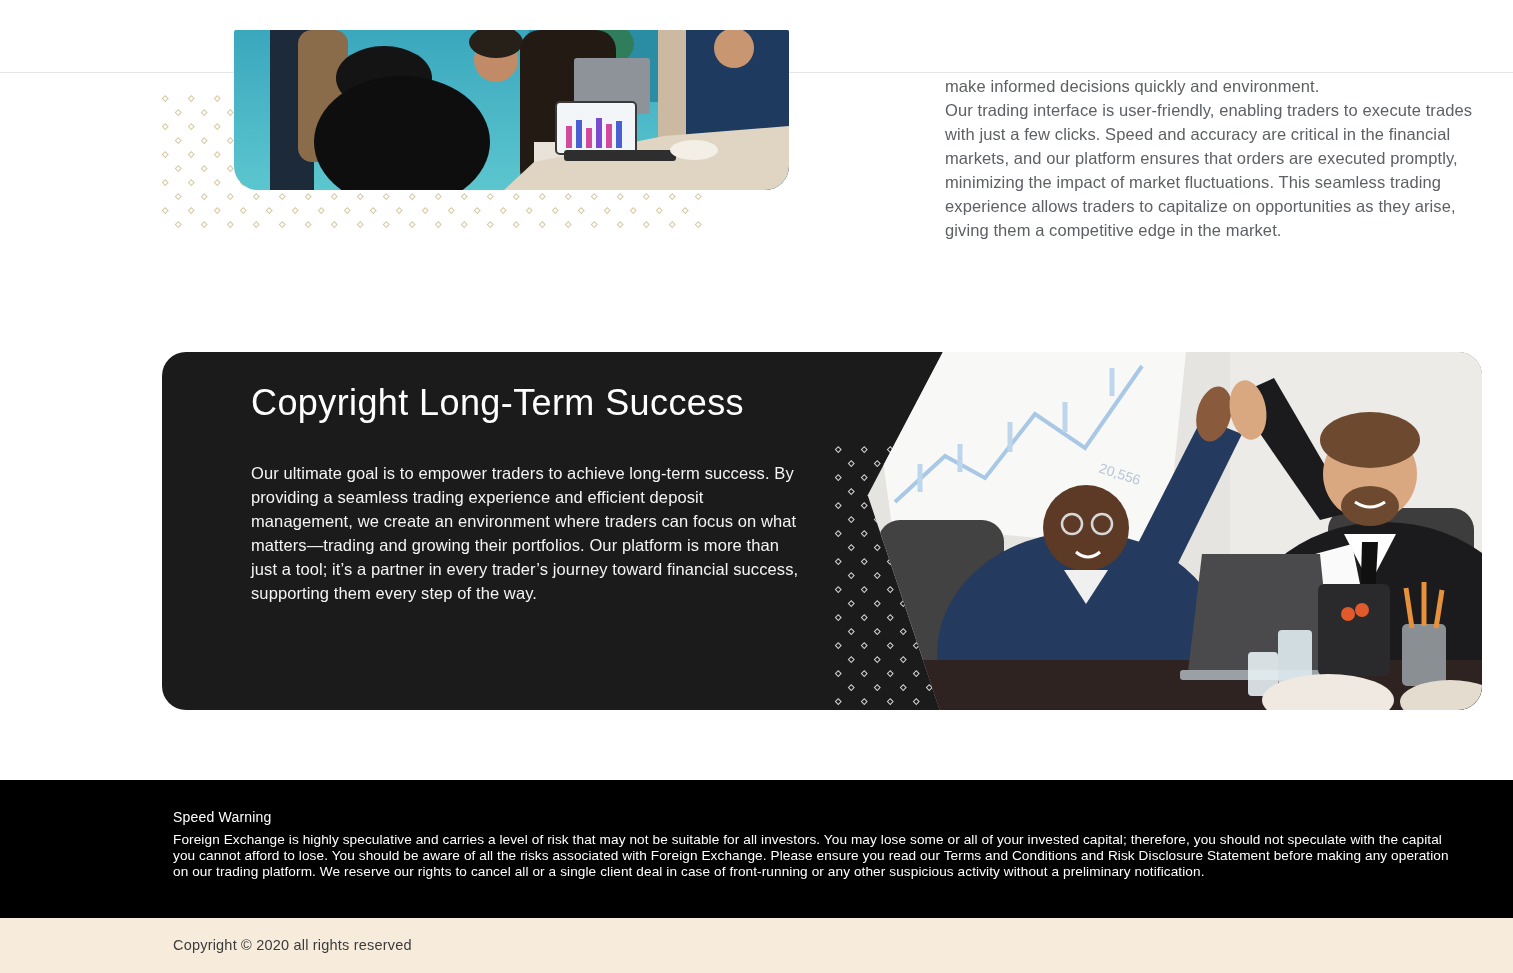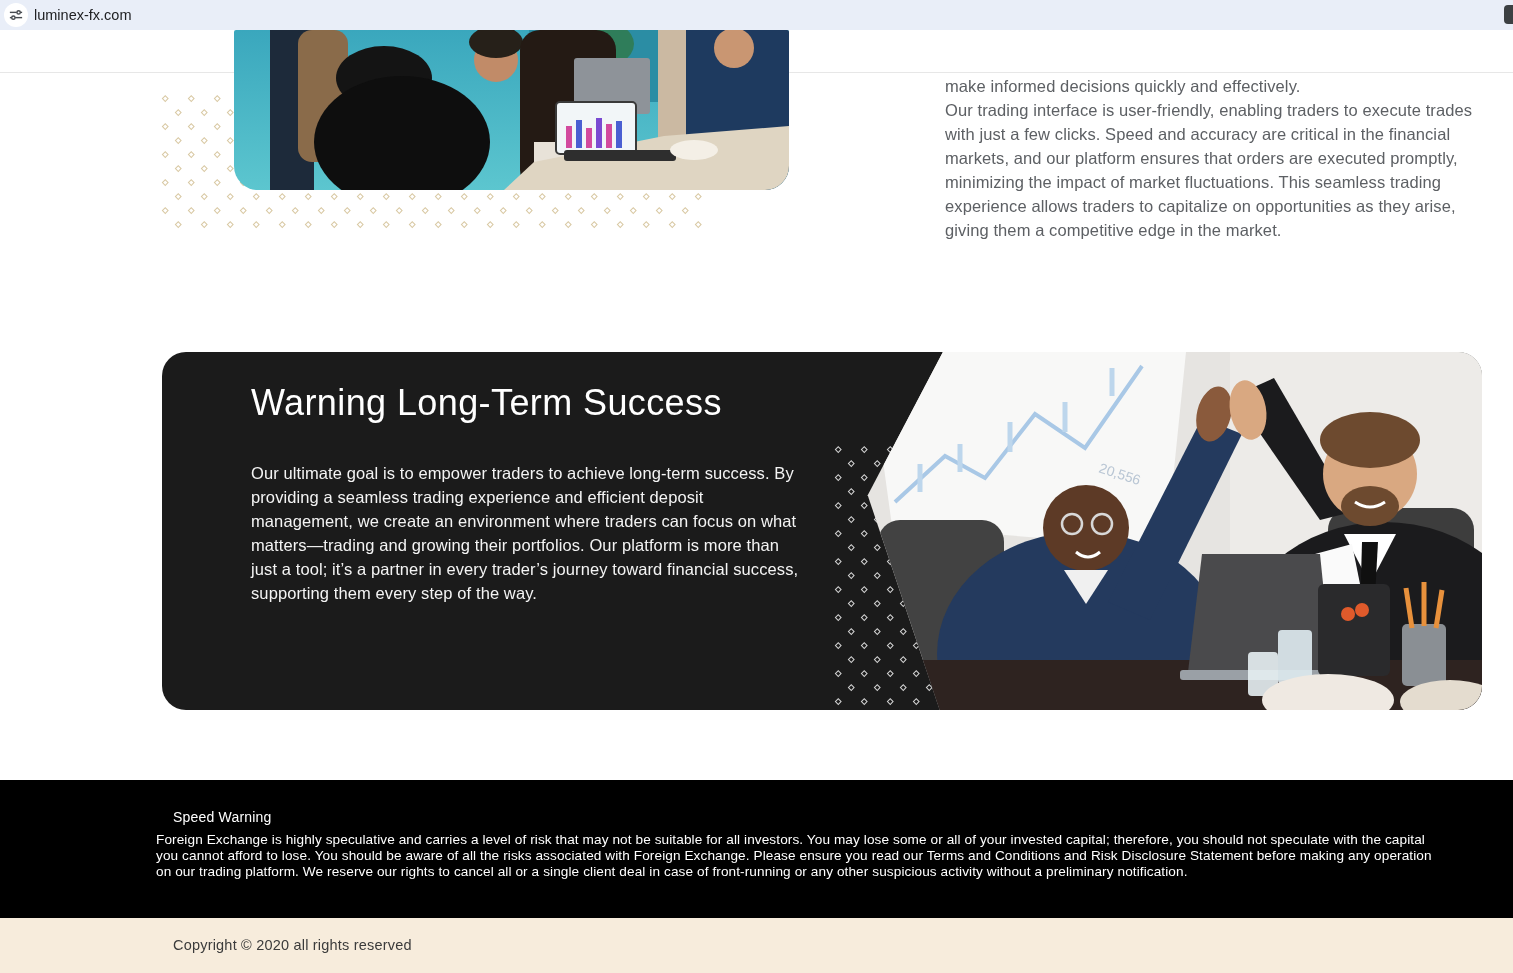--- a/index.html
+++ b/index.html
@@ -43,48 +43,32 @@
         line-height:24px;color:#f4f4f4;letter-spacing:.1px;}
   .card-photo{position:absolute;left:688px;top:0;width:632px;height:358px;z-index:2;
         clip-path:polygon(14.7% 0,100% 0,100% 100%,14.2% 100%,2.8% 40%);overflow:hidden;}
   .card-photo svg{display:block;width:100%;height:100%;}
   .card .dots{z-index:1;}
 
   
   .footer{position:absolute;left:0;top:780px;width:1513px;height:138px;background:#000000;color:#ffffff;}
   .footer .risk-title{position:absolute;left:173px;top:29px;margin:0;font-size:14px;
         font-weight:400;letter-spacing:.2px;}
-  .footer .risk-text{position:absolute;left:156px;top:52px;margin:0;width:1294px;
+  .footer .risk-text{position:absolute;left:173px;top:52px;margin:0;width:1294px;
         font-size:13.6px;line-height:15.9px;letter-spacing:.1px;}
 
   
   .copy-bar{position:absolute;left:0;top:918px;width:1513px;height:55px;background:#f7ecdc;}
   .copy-bar span{position:absolute;left:173px;top:19px;font-size:14.5px;color:#3b3b3b;letter-spacing:.2px;}
 </style>
 </head>
 <body>
 
 <div class="screen">
 
-  <div class="urlbar">
-    <span class="lead">
-      <svg width="14" height="14" viewBox="0 0 16 16">
-        <g stroke="#474b50" stroke-width="1.6" fill="none">
-          <line x1="1" y1="5" x2="9" y2="5"></line>
-            <line x1="12.5" y1="5" x2="15" y2="5"></line>
-          <circle cx="11" cy="5" r="1.9" fill="#fff"></circle>
-          <line x1="1" y1="11" x2="3.5" y2="11"></line>
-            <line x1="7" y1="11" x2="15" y2="11"></line>
-          <circle cx="5" cy="11" r="1.9" fill="#fff"></circle>
-        </g>
-      </svg>
-    </span>
-    <span class="url">luminex-fx.com</span>
-    <span class="edge-fragment"></span>
-  </div>
 
   <div class="head-divider"></div>
 
   <div class="dots" style="left:163px;top:96px;width:540px;height:140px;z-index:1;">
       <i style="left: 0px; top: 0px; border-color: rgb(217, 201, 164);"></i>
       <i style="left: 26px; top: 0px; border-color: rgb(217, 201, 164);"></i>
       <i style="left: 52px; top: 0px; border-color: rgb(217, 201, 164);"></i>
       <i style="left: 78px; top: 0px; border-color: rgb(217, 201, 164);"></i>
       <i style="left: 104px; top: 0px; border-color: rgb(217, 201, 164);"></i>
       <i style="left: 130px; top: 0px; border-color: rgb(217, 201, 164);"></i>
@@ -326,26 +310,26 @@
         <rect x="362" y="88" width="6" height="30" fill="#7a4ad2"></rect>
         <rect x="372" y="94" width="6" height="24" fill="#d24a9e"></rect>
         <rect x="382" y="91" width="6" height="27" fill="#4a5fd2"></rect>
       </g>
       <rect x="330" y="120" width="112" height="11" rx="3" fill="#2e2e2e"></rect>
       <ellipse cx="460" cy="120" rx="24" ry="10" fill="#f4efe6"></ellipse>
     </svg>
   </div>
 
   <div class="intro">
-    <p>make informed decisions quickly and effectively.</p>
+    <p>make informed decisions quickly and environment.</p>
     <p>Our trading interface is user-friendly, enabling traders to execute trades with just a few clicks. Speed and accuracy are critical in the financial markets, and our platform ensures that orders are executed promptly, minimizing the impact of market fluctuations. This seamless trading experience allows traders to capitalize on opportunities as they arise, giving them a competitive edge in the market.</p>
   </div>
 
   <section class="card">
-    <h2>Warning Long-Term Success</h2>
+    <h2>Copyright Long-Term Success</h2>
     <p class="body">Our ultimate goal is to empower traders to achieve long-term success. By providing a seamless trading experience and efficient deposit management, we create an environment where traders can focus on what matters—trading and growing their portfolios. Our platform is more than just a tool; it’s a partner in every trader’s journey toward financial success, supporting them every step of the way.</p>
 
     <div class="dots" style="left:674px;top:95px;width:130px;height:260px;">
         <i style="left: 0px; top: 0px; border-color: rgba(255, 255, 255, 0.8);"></i>
         <i style="left: 26px; top: 0px; border-color: rgba(255, 255, 255, 0.8);"></i>
         <i style="left: 52px; top: 0px; border-color: rgba(255, 255, 255, 0.8);"></i>
         <i style="left: 78px; top: 0px; border-color: rgba(255, 255, 255, 0.8);"></i>
         <i style="left: 104px; top: 0px; border-color: rgba(255, 255, 255, 0.8);"></i>
         <i style="left: 13px; top: 14px; border-color: rgba(255, 255, 255, 0.8);"></i>
         <i style="left: 39px; top: 14px; border-color: rgba(255, 255, 255, 0.8);"></i>

